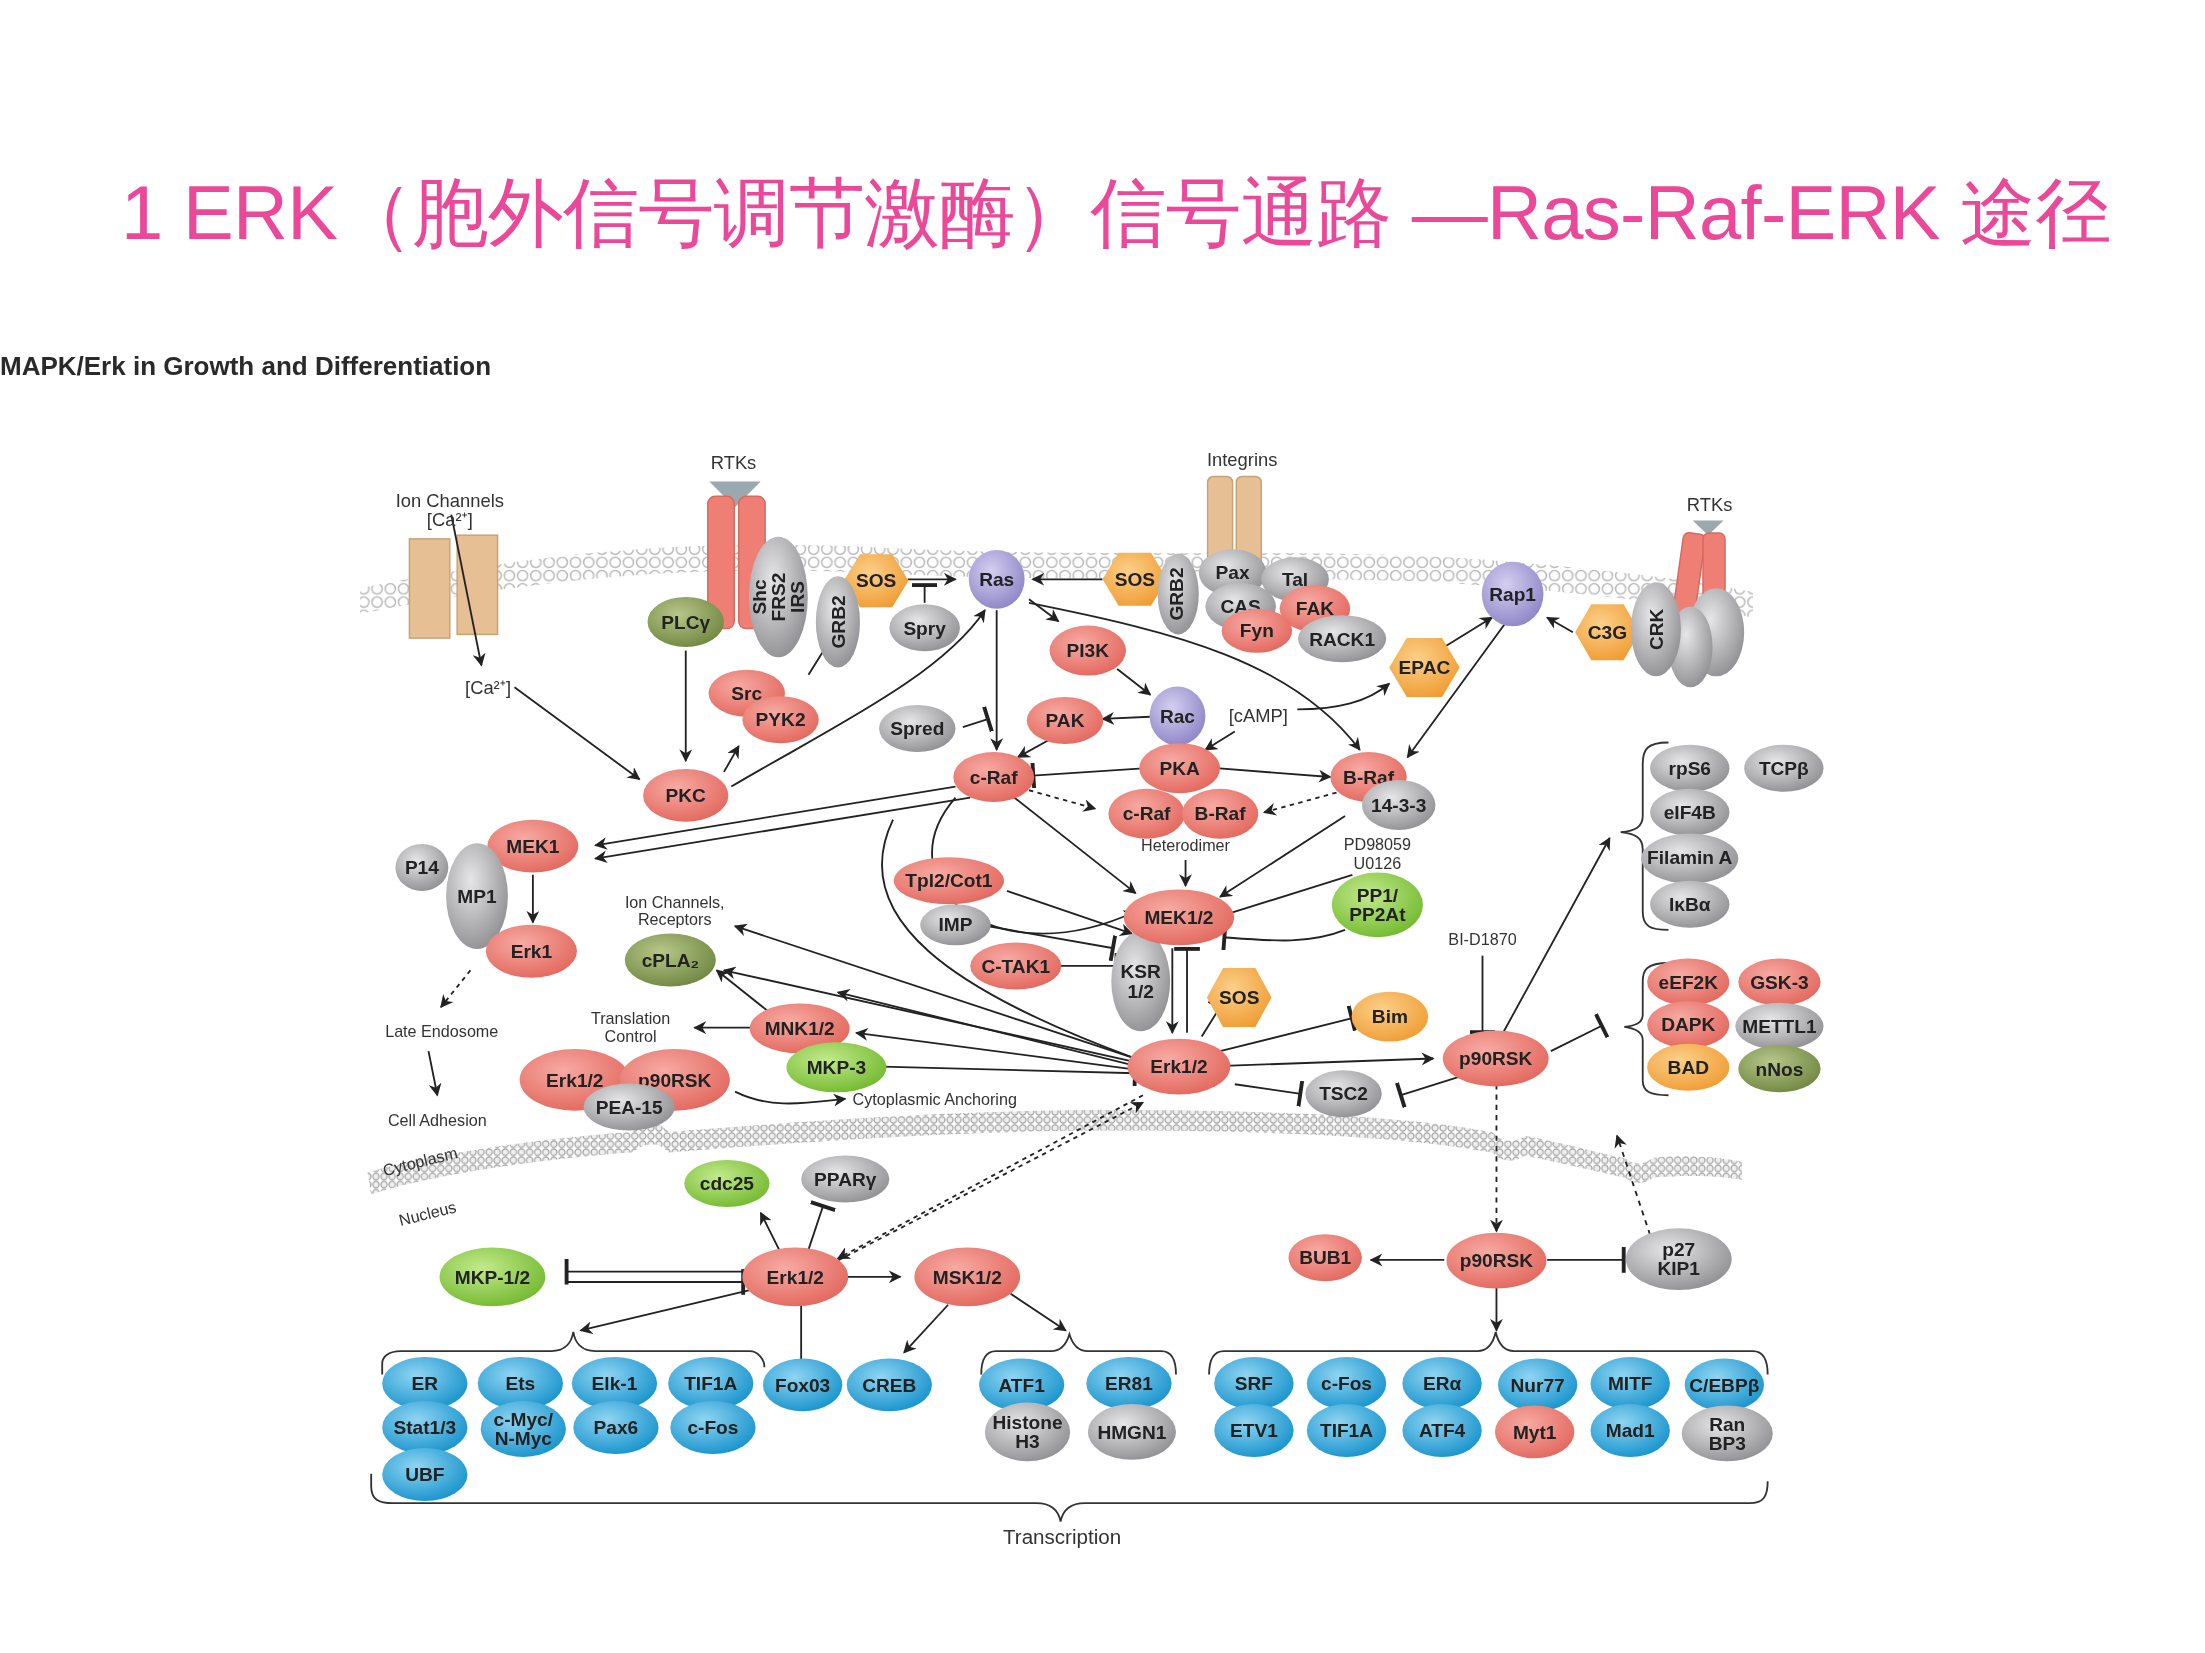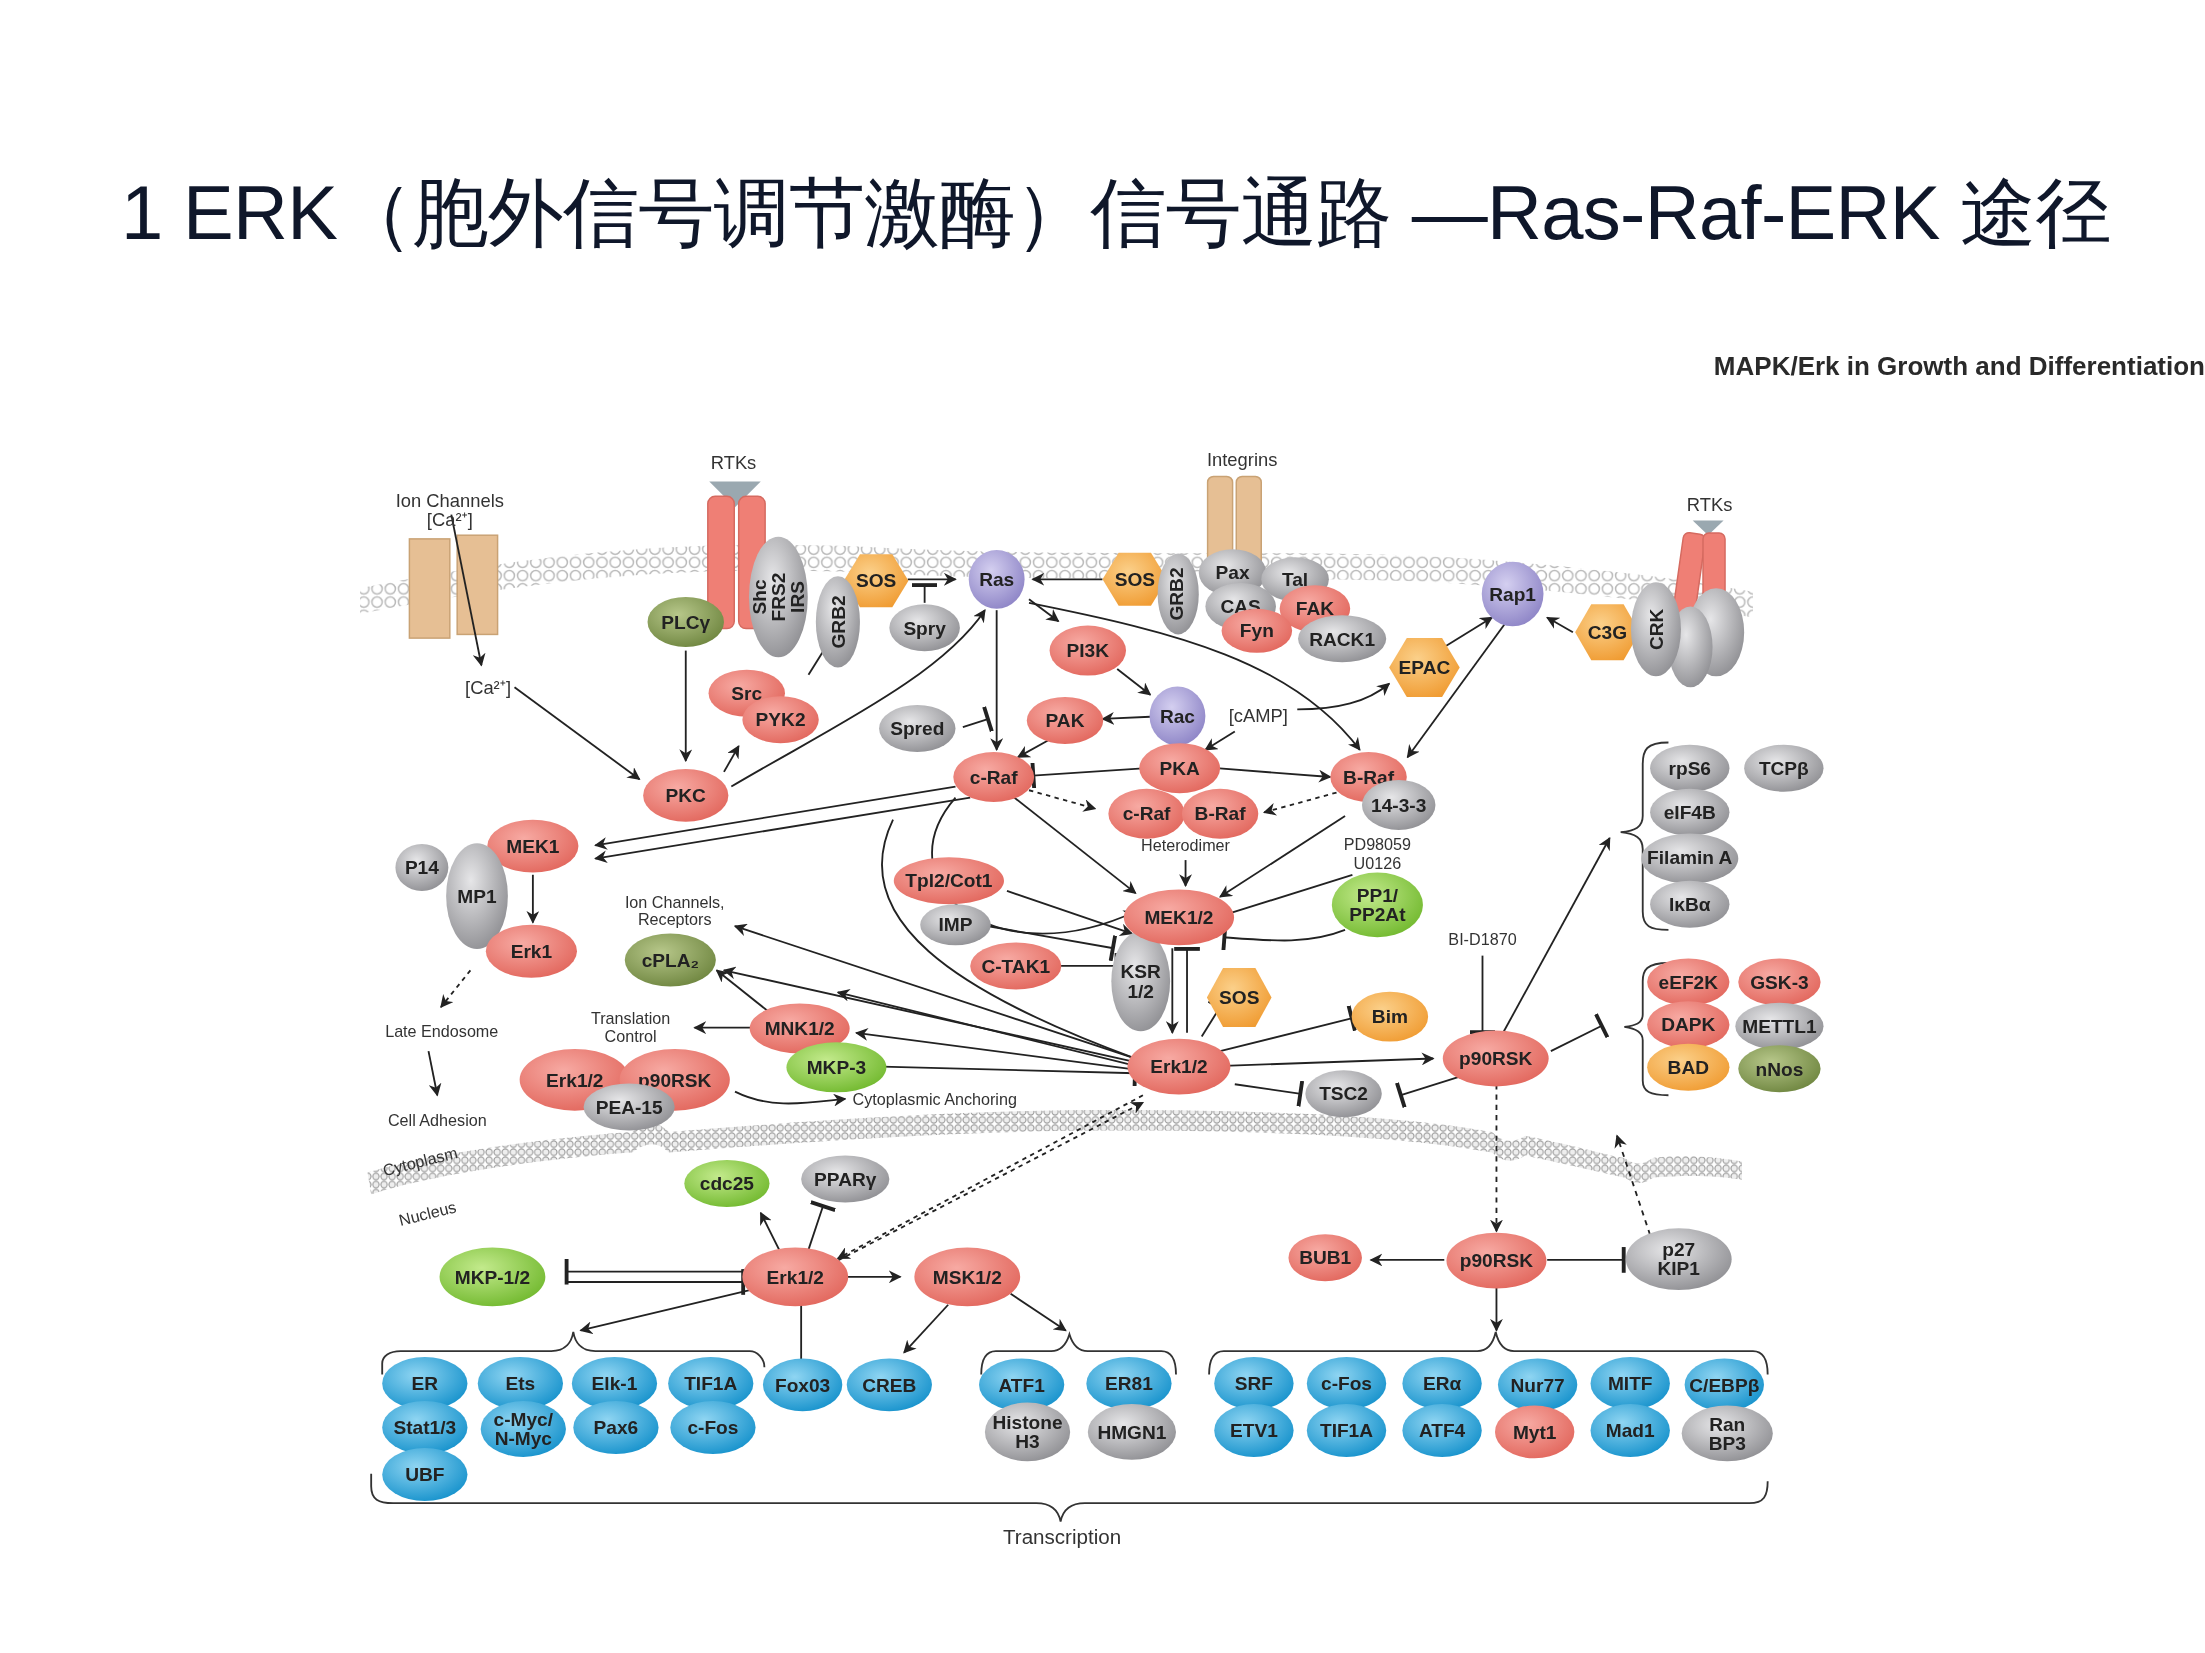--- a/index.html
+++ b/index.html
@@ -1,18 +1,18 @@
 <!DOCTYPE html>
 <html style="font-size:11.8px"><head>
 <meta charset="utf-8">
 <style>
   html, body { margin:0; padding:0; background:#ffffff; }
   body { width:2205px; height:1654px; position:relative; overflow:hidden; font-family:"Liberation Sans", sans-serif; }
-  #slide-title { position:absolute; left:121px; top:163px; font-size:76px; color:#0f172a; white-space:nowrap; font-family:"Liberation Sans", sans-serif; letter-spacing:-0.7px; }
-  #diagram-title { position:absolute; left:0; width:2205px; text-align:right; top:351px; font-size:26px; font-weight:bold; color:#2a2a2a; font-family:"Liberation Sans", sans-serif; }
+  #slide-title { position:absolute; left:121px; top:163px; font-size:76px; color:#ec4899; white-space:nowrap; font-family:"Liberation Sans", sans-serif; letter-spacing:-0.7px; }
+  #diagram-title { position:absolute; left:0; width:2205px; text-align:left; top:351px; font-size:26px; font-weight:bold; color:#2a2a2a; font-family:"Liberation Sans", sans-serif; }
   #pathway { position:absolute; left:0; top:0; }
   svg text { font-family:"Liberation Sans", sans-serif; }
   .lbl { font-size:25px; fill:#333; }
   .node-text { font-size:26px; font-weight:bold; fill:#222; }
 </style>
 </head>
 <body>
 
 <div id="slide-title">1 ERK（胞外信号调节激酶）信号通路 —Ras-Raf-ERK 途径</div>
 <div id="diagram-title">MAPK/Erk in Growth and Differentiation</div>

